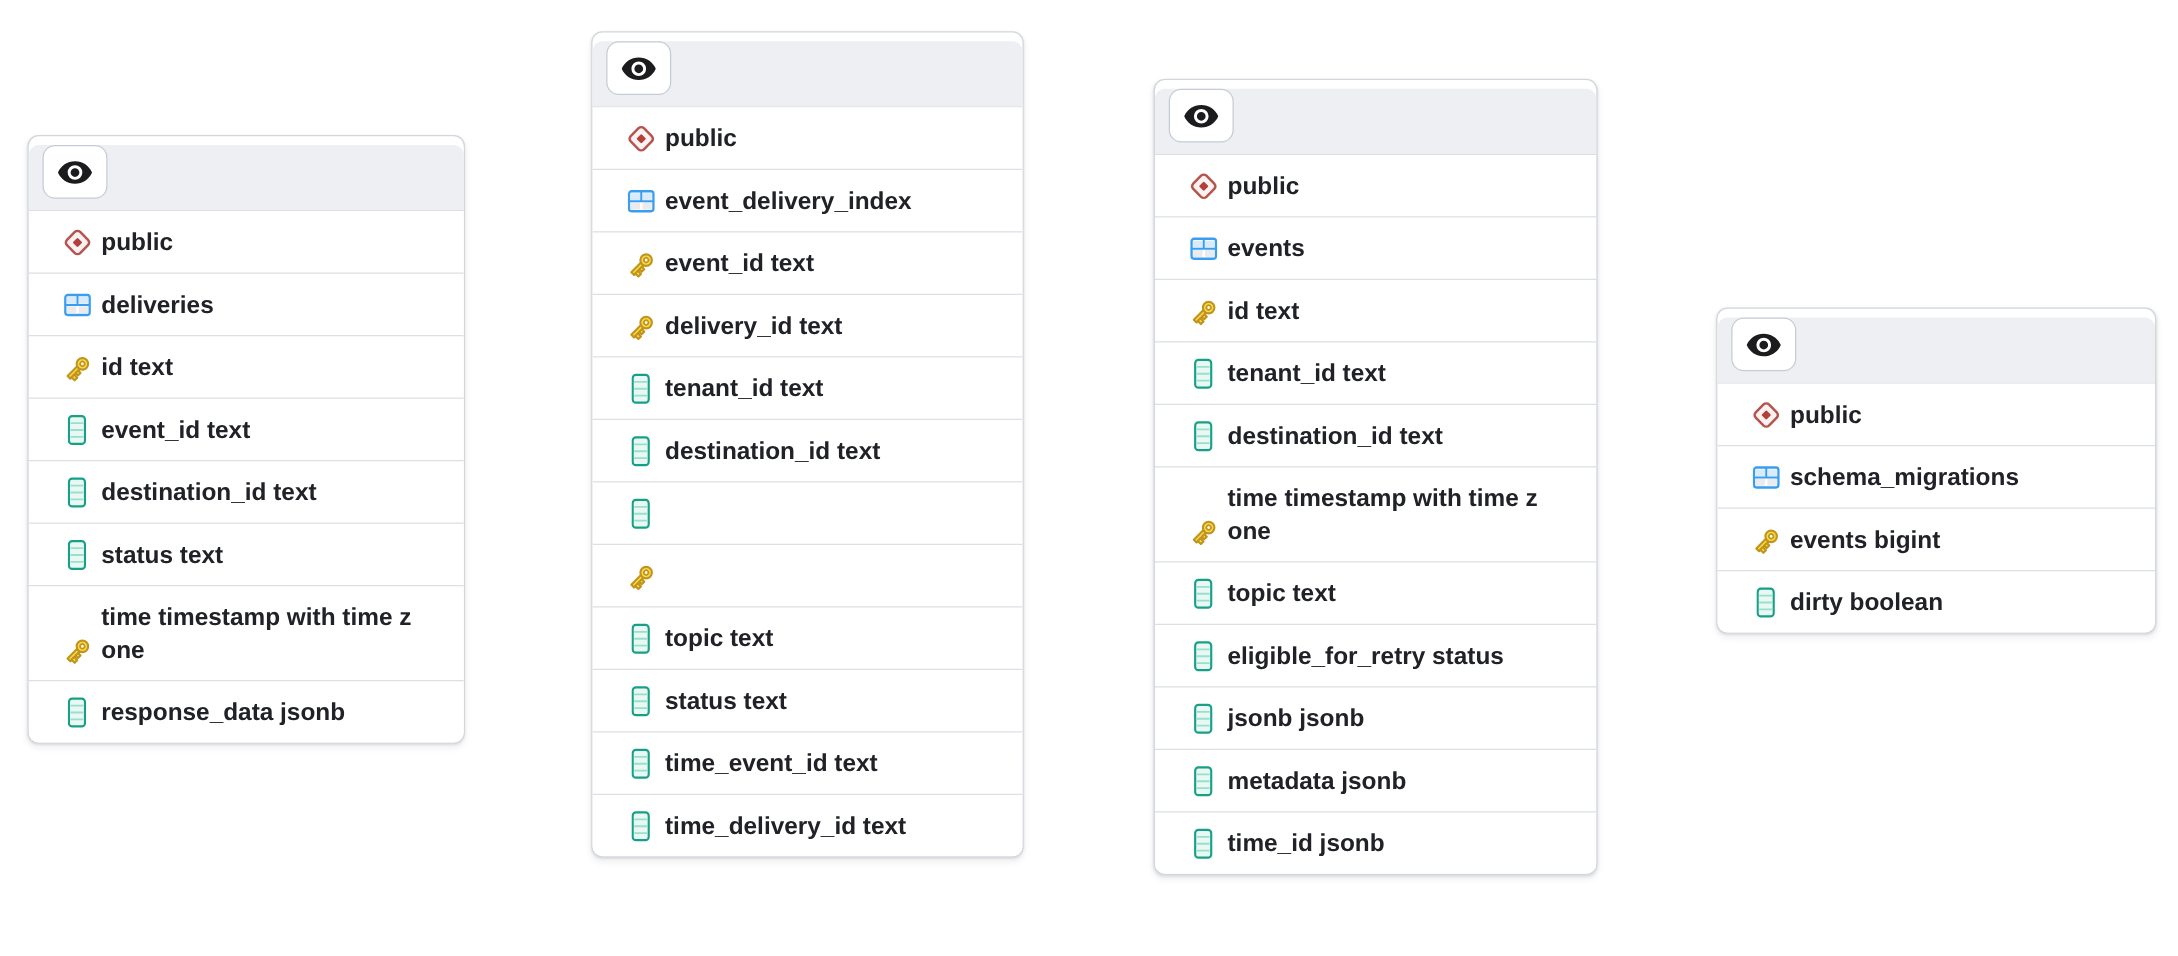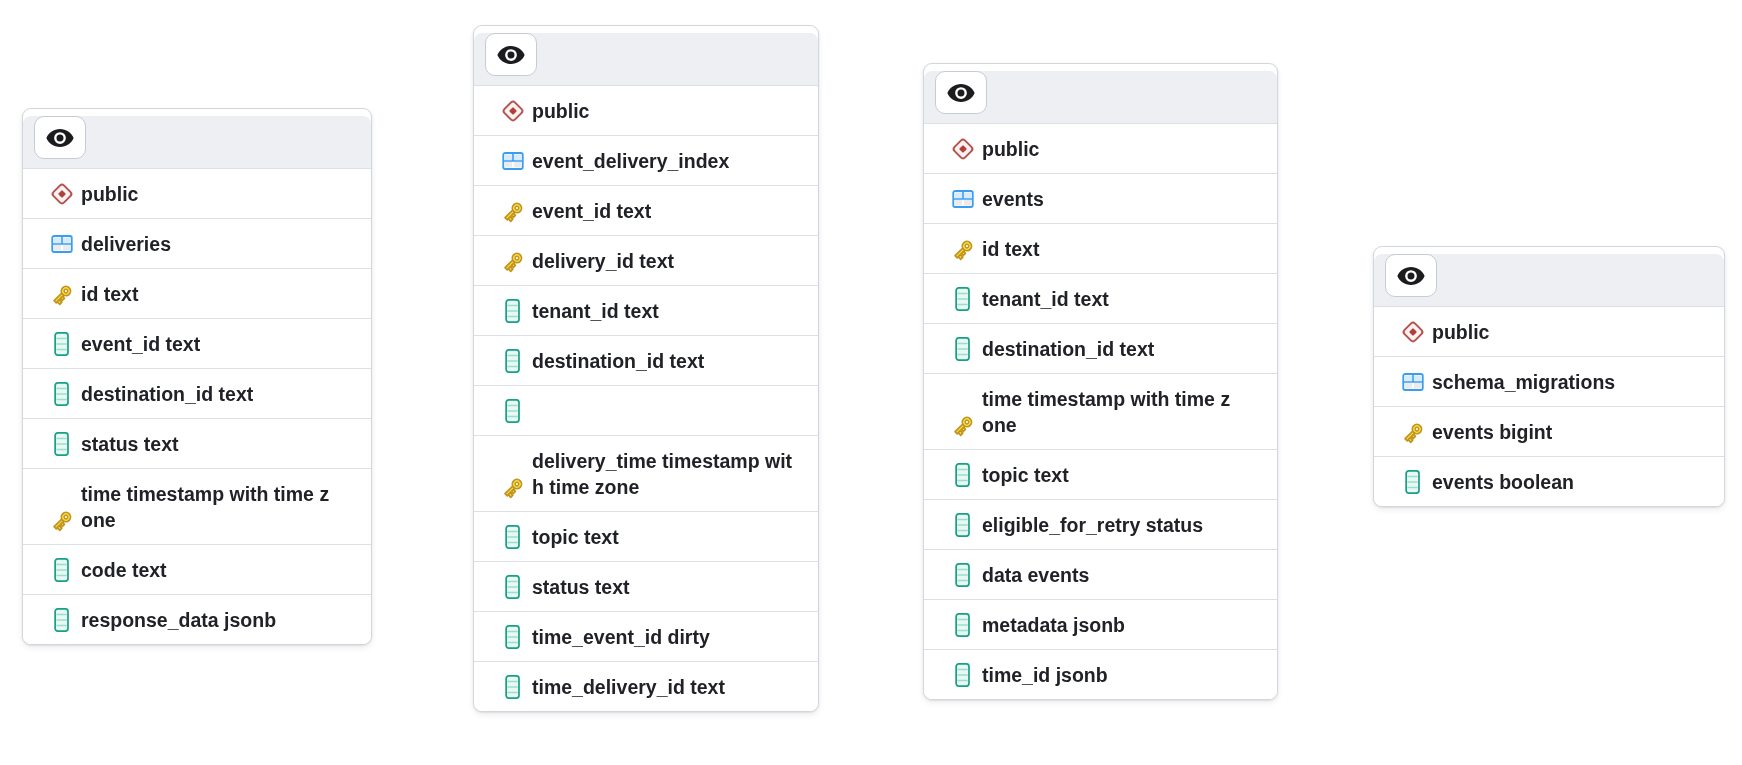--- a/index.html
+++ b/index.html
@@ -140,29 +140,20 @@
       <span class="label">time timestamp with time z
 one</span>
     </div>
         <div class="row">
       <span class="icon">
             <svg viewBox="0 0 18 26" width="17" height="26">
               <rect x="1.2" y="1.2" width="13.6" height="23.6" rx="2.8" fill="#e9f8f3" stroke="#16a085" stroke-width="1.8"></rect>
               <path d="M2.5 7.2h11M2.5 13h11M2.5 18.8h11" stroke="#9adfcd" stroke-width="1.5"></path>
             </svg>
           </span>
-      <span class="label">code text</span>
-    </div>
-        <div class="row">
-      <span class="icon">
-            <svg viewBox="0 0 18 26" width="17" height="26">
-              <rect x="1.2" y="1.2" width="13.6" height="23.6" rx="2.8" fill="#e9f8f3" stroke="#16a085" stroke-width="1.8"></rect>
-              <path d="M2.5 7.2h11M2.5 13h11M2.5 18.8h11" stroke="#9adfcd" stroke-width="1.5"></path>
-            </svg>
-          </span>
       <span class="label">response_data jsonb</span>
     </div>
       </div>
     </div>
     <div class="card" style="left: 473px; top: 25px; width: 346px;">
       <div class="card-header">
         <button class="eye-btn">
           <span class="eye">
             <svg viewBox="0 0 24 24" width="34" height="30">
               <path fill="#1c1c1e" fill-rule="evenodd" d="M12 4.8C7.1 4.8 2.9 7.7 1.1 12c1.8 4.3 6 7.2 10.9 7.2s9.1-2.9 10.9-7.2C21.1 7.7 16.9 4.8 12 4.8zm0 11.9a4.7 4.7 0 1 1 0-9.4 4.7 4.7 0 0 1 0 9.4zm0-7.5a2.8 2.8 0 1 0 0 5.6 2.8 2.8 0 0 0 0-5.6z"></path>
@@ -255,22 +246,20 @@
             <svg viewBox="0 0 24 24" width="27" height="27">
               <g transform="rotate(-45 12 12)" stroke="#c0941d" stroke-width="1.5" stroke-linejoin="round">
                 <path fill="#f8da48" d="M2.8 10.6h9.7v2.8H2.8z"></path>
                 <path fill="#f8da48" d="M4.1 13.2h2.6v3.2H4.1z"></path>
                 <path fill="#f8da48" d="M8.2 13.2h2.6v2.4H8.2z"></path>
                 <circle cx="16.3" cy="12" r="4.1" fill="#f8da48"></circle>
                 <circle cx="16.3" cy="12" r="1.6" fill="#ffffff" stroke-width="1.2"></circle>
               </g>
             </svg>
           </span>
-      <span class="label">delivery_time timestamp wit
-h time zone</span>
     </div>
         <div class="row">
       <span class="icon">
             <svg viewBox="0 0 18 26" width="17" height="26">
               <rect x="1.2" y="1.2" width="13.6" height="23.6" rx="2.8" fill="#e9f8f3" stroke="#16a085" stroke-width="1.8"></rect>
               <path d="M2.5 7.2h11M2.5 13h11M2.5 18.8h11" stroke="#9adfcd" stroke-width="1.5"></path>
             </svg>
           </span>
       <span class="label">topic text</span>
     </div>
@@ -283,21 +272,21 @@
           </span>
       <span class="label">status text</span>
     </div>
         <div class="row">
       <span class="icon">
             <svg viewBox="0 0 18 26" width="17" height="26">
               <rect x="1.2" y="1.2" width="13.6" height="23.6" rx="2.8" fill="#e9f8f3" stroke="#16a085" stroke-width="1.8"></rect>
               <path d="M2.5 7.2h11M2.5 13h11M2.5 18.8h11" stroke="#9adfcd" stroke-width="1.5"></path>
             </svg>
           </span>
-      <span class="label">time_event_id dirty</span>
+      <span class="label">time_event_id text</span>
     </div>
         <div class="row">
       <span class="icon">
             <svg viewBox="0 0 18 26" width="17" height="26">
               <rect x="1.2" y="1.2" width="13.6" height="23.6" rx="2.8" fill="#e9f8f3" stroke="#16a085" stroke-width="1.8"></rect>
               <path d="M2.5 7.2h11M2.5 13h11M2.5 18.8h11" stroke="#9adfcd" stroke-width="1.5"></path>
             </svg>
           </span>
       <span class="label">time_delivery_id text</span>
     </div>
@@ -404,21 +393,21 @@
           </span>
       <span class="label">eligible_for_retry status</span>
     </div>
         <div class="row">
       <span class="icon">
             <svg viewBox="0 0 18 26" width="17" height="26">
               <rect x="1.2" y="1.2" width="13.6" height="23.6" rx="2.8" fill="#e9f8f3" stroke="#16a085" stroke-width="1.8"></rect>
               <path d="M2.5 7.2h11M2.5 13h11M2.5 18.8h11" stroke="#9adfcd" stroke-width="1.5"></path>
             </svg>
           </span>
-      <span class="label">data events</span>
+      <span class="label">jsonb jsonb</span>
     </div>
         <div class="row">
       <span class="icon">
             <svg viewBox="0 0 18 26" width="17" height="26">
               <rect x="1.2" y="1.2" width="13.6" height="23.6" rx="2.8" fill="#e9f8f3" stroke="#16a085" stroke-width="1.8"></rect>
               <path d="M2.5 7.2h11M2.5 13h11M2.5 18.8h11" stroke="#9adfcd" stroke-width="1.5"></path>
             </svg>
           </span>
       <span class="label">metadata jsonb</span>
     </div>
@@ -483,17 +472,17 @@
           </span>
       <span class="label">events bigint</span>
     </div>
         <div class="row">
       <span class="icon">
             <svg viewBox="0 0 18 26" width="17" height="26">
               <rect x="1.2" y="1.2" width="13.6" height="23.6" rx="2.8" fill="#e9f8f3" stroke="#16a085" stroke-width="1.8"></rect>
               <path d="M2.5 7.2h11M2.5 13h11M2.5 18.8h11" stroke="#9adfcd" stroke-width="1.5"></path>
             </svg>
           </span>
-      <span class="label">events boolean</span>
+      <span class="label">dirty boolean</span>
     </div>
       </div>
     </div>
   </div>
 
 </body></html>

